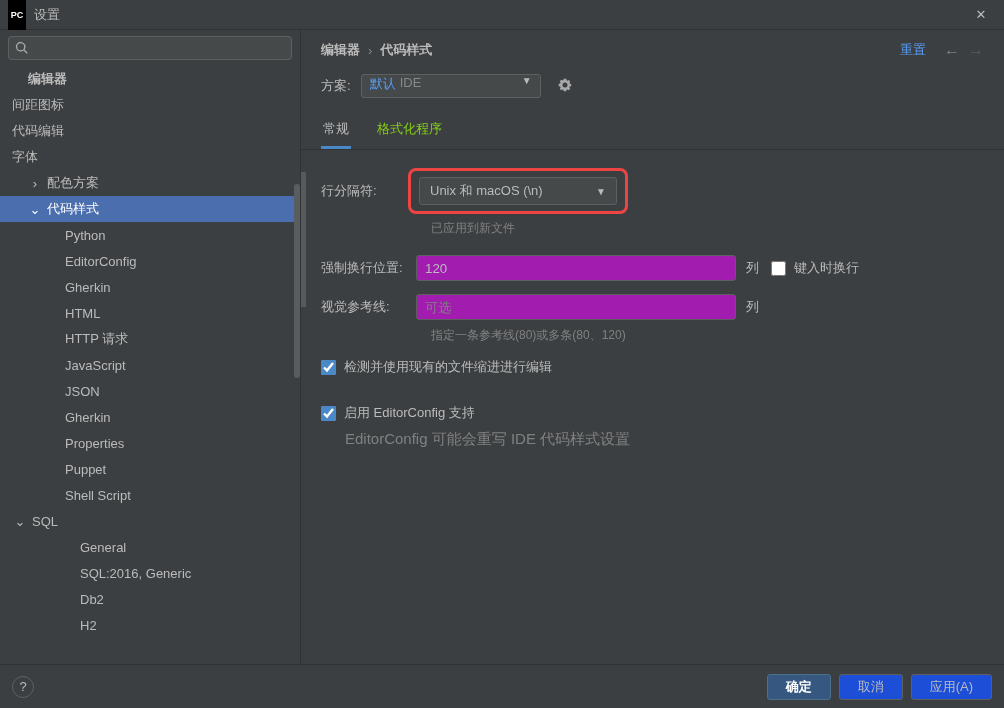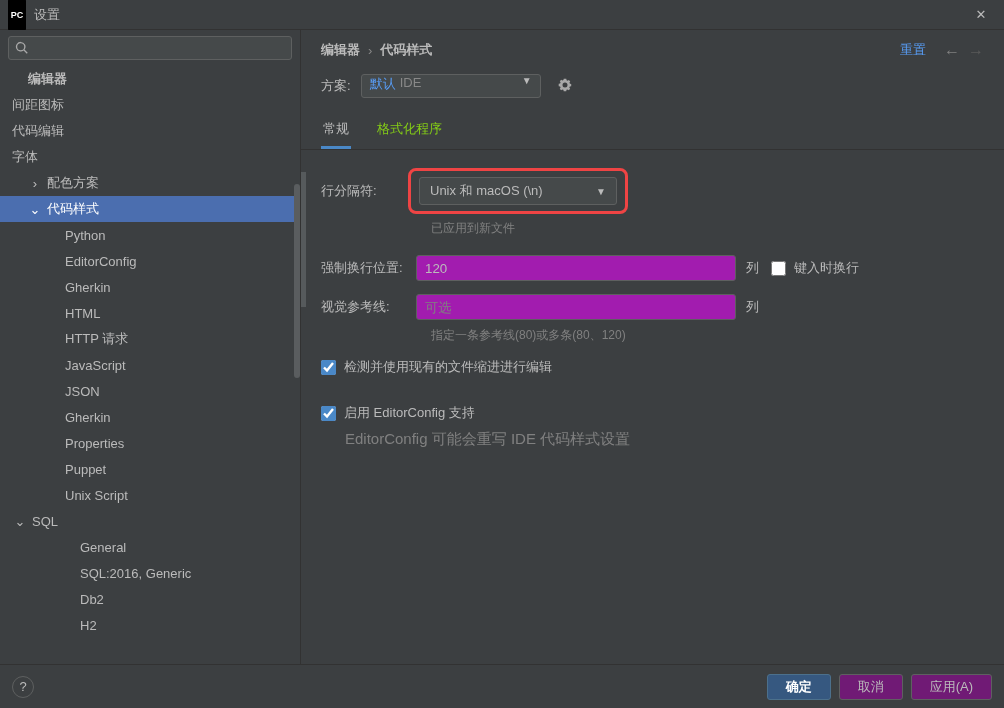--- a/index.html
+++ b/index.html
@@ -52,21 +52,21 @@
 .text-input { height: 26px; background: #a21caf; border: 1px solid #5e6060; border-radius: 3px; padding: 0 8px; color: #bbbbbb; }
 .text-input.w1 { width: 320px; }
 .text-input::placeholder { color: #808080; }
 .suffix { margin-left: 10px; color: #bbbbbb; }
 .checkbox-row { display: flex; align-items: center; margin: 8px 0; }
 .checkbox-row input[type=checkbox] { width: 15px; height: 15px; margin-right: 8px; accent-color: #4a88c7; background:#45494a; }
 .sub-hint { font-size: 15px; color: #808080; margin-left: 24px; margin-top: 4px; }
 .footer { height: 44px; border-top: 1px solid #323232; display: flex; align-items: center; padding: 0 12px; background: #3c3f41; }
 .footer .help { width: 22px; height: 22px; border: 1px solid #5e6060; border-radius: 11px; display: flex; align-items: center; justify-content: center; color: #bbbbbb; cursor: pointer; }
 .footer .spacer { flex: 1; }
-.footer button { height: 26px; padding: 0 18px; margin-left: 8px; background: #701a75; border: 1px solid #5e6060; border-radius: 3px; color: #bbbbbb; cursor: pointer; font-size: 13px; }
+.footer button { height: 26px; padding: 0 18px; margin-left: 8px; background: #1d4ed8; border: 1px solid #5e6060; border-radius: 3px; color: #bbbbbb; cursor: pointer; font-size: 13px; }
 .footer button.primary { background: #365880; border-color: #4c708c; color: #ffffff; font-weight: bold; }
 svg path { fill: #a9a9a9; }
 </style>
 </head>
 <body>
 
 <div class="titlebar">
   <div class="logo">PC</div>
   <div class="title">设置</div>
   <div class="close">✕</div>
@@ -125,21 +125,21 @@
         <div class="tree-item l2">
           <span>Gherkin</span>
         </div>
         <div class="tree-item l2">
           <span>Properties</span>
         </div>
         <div class="tree-item l2">
           <span>Puppet</span>
         </div>
         <div class="tree-item l2">
-          <span>Unix Script</span>
+          <span>Shell Script</span>
         </div>
         <div class="tree-item l1">
           <span class="chevron">⌄</span>
           <span>SQL</span>
         </div>
         <div class="tree-item l3">
           <span>General</span>
         </div>
         <div class="tree-item l3">
           <span>SQL:2016, Generic</span>

